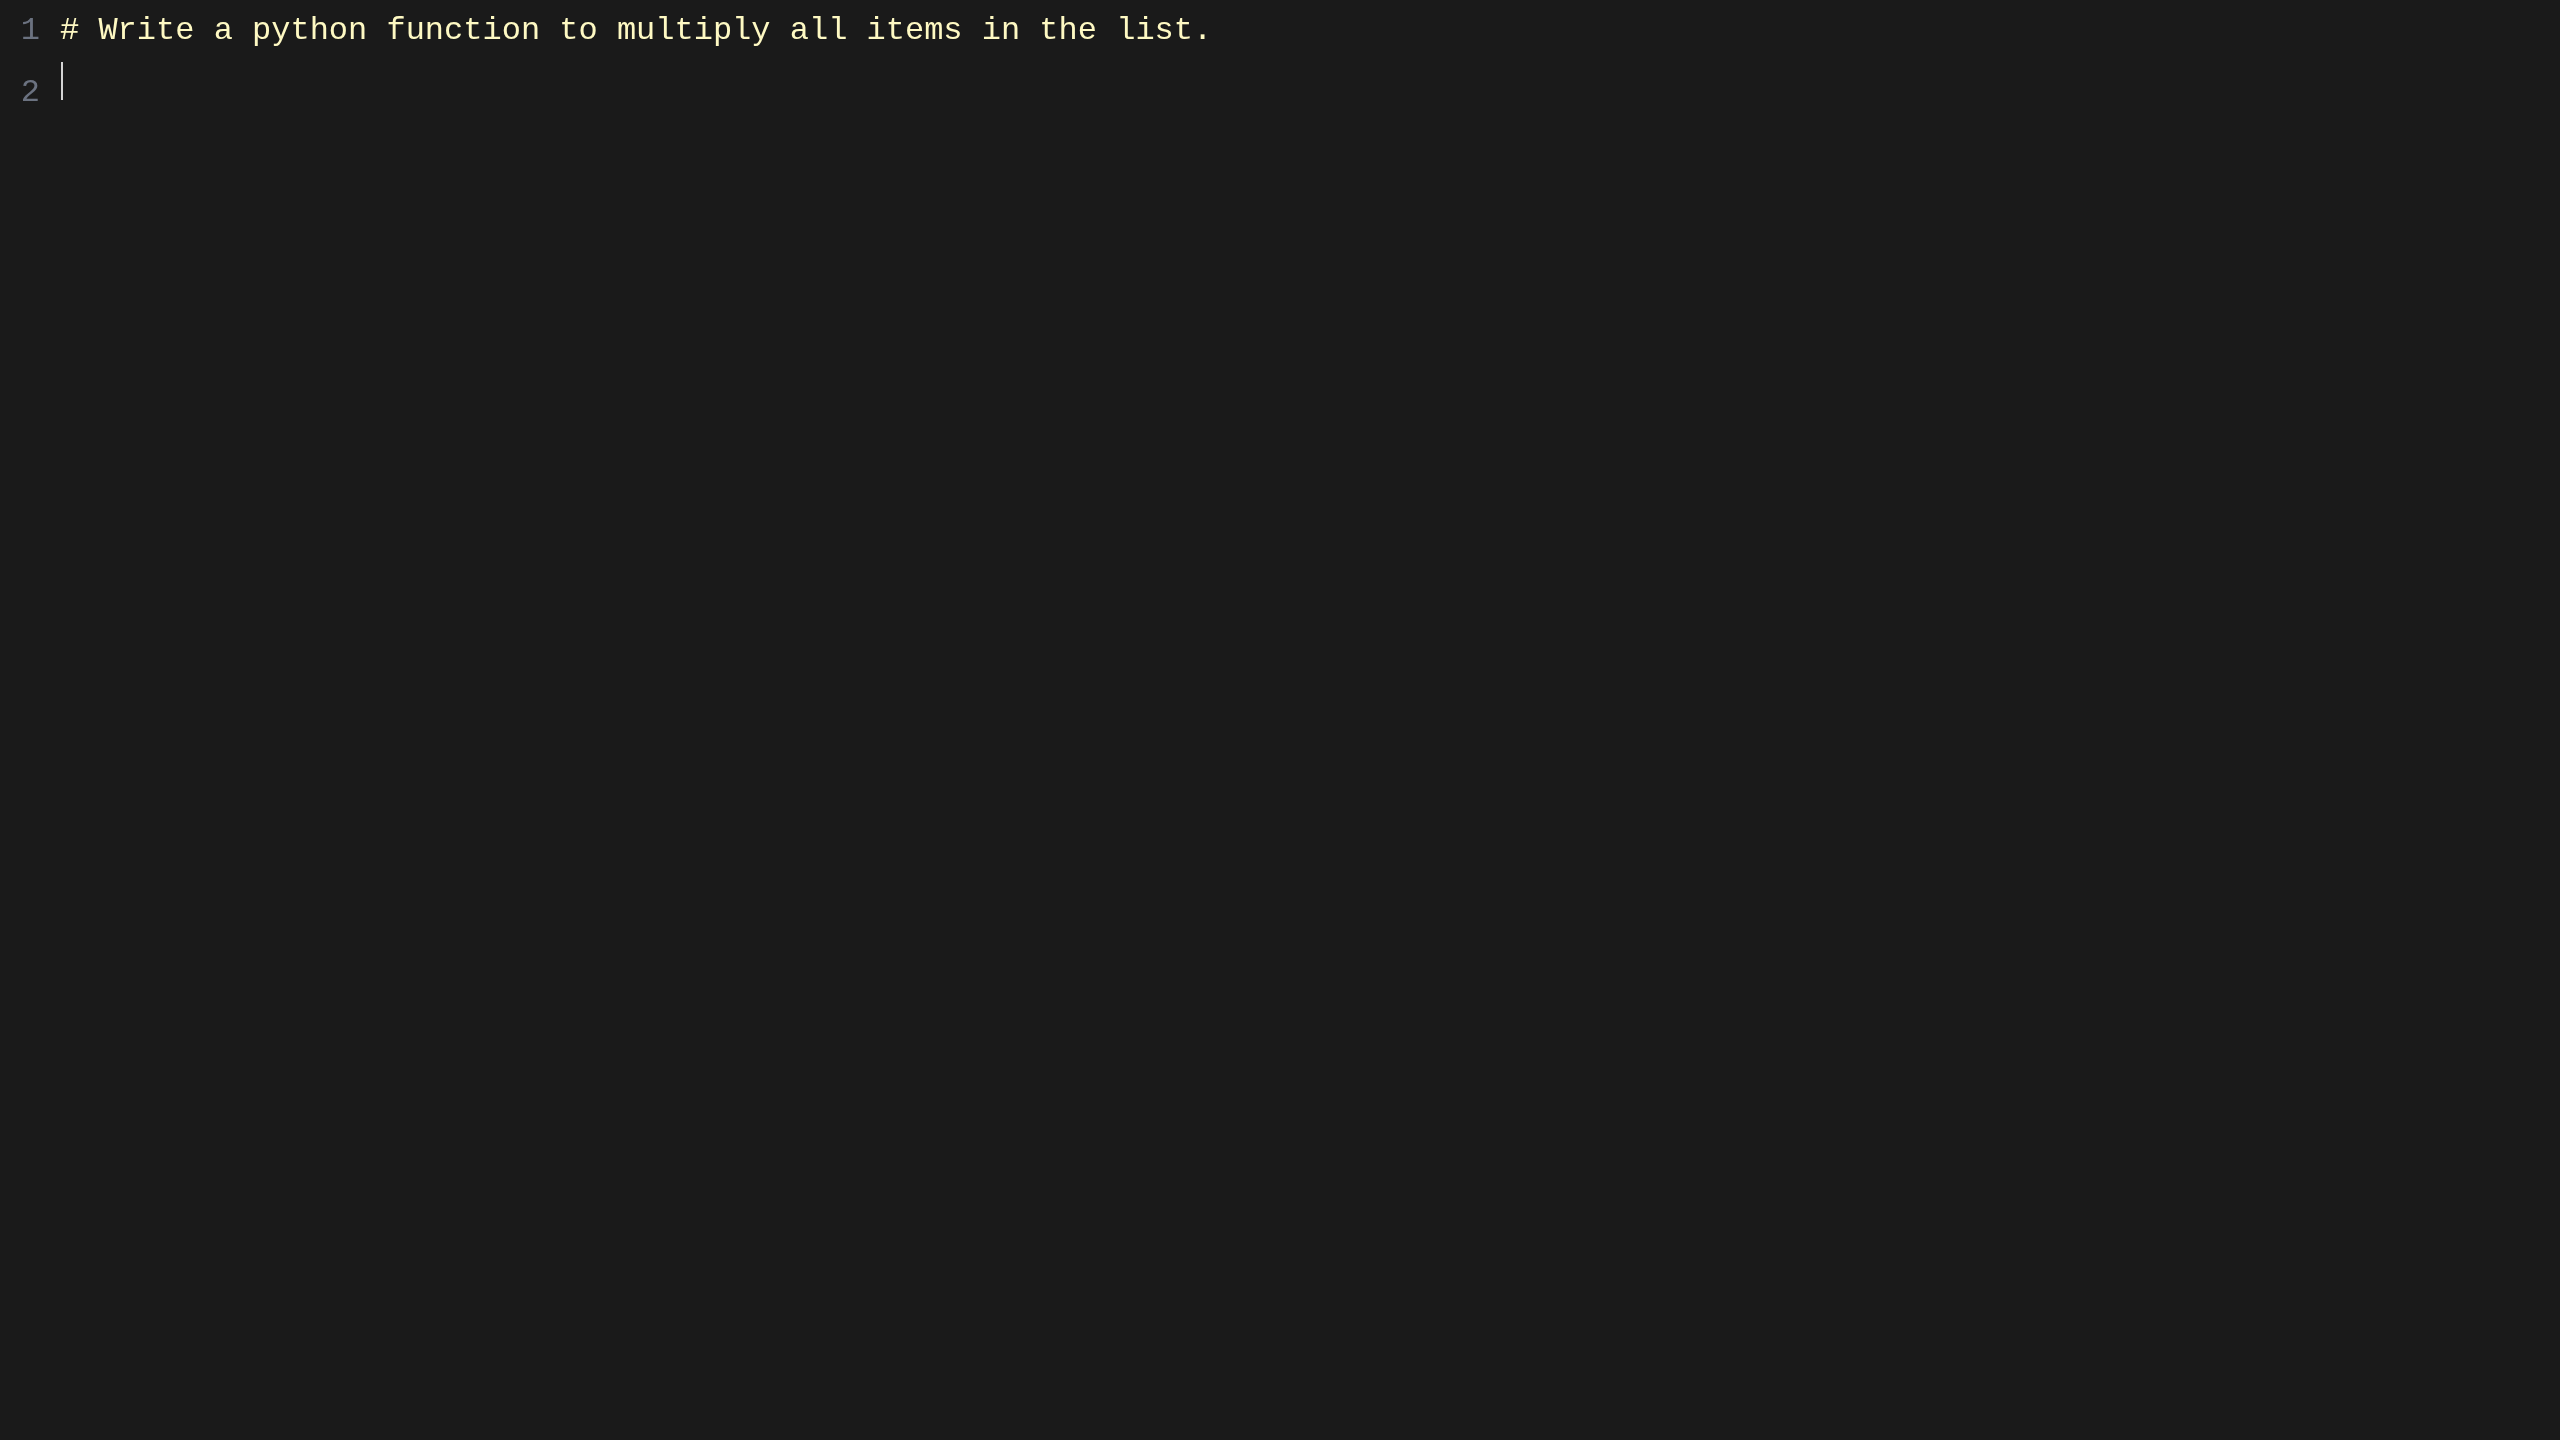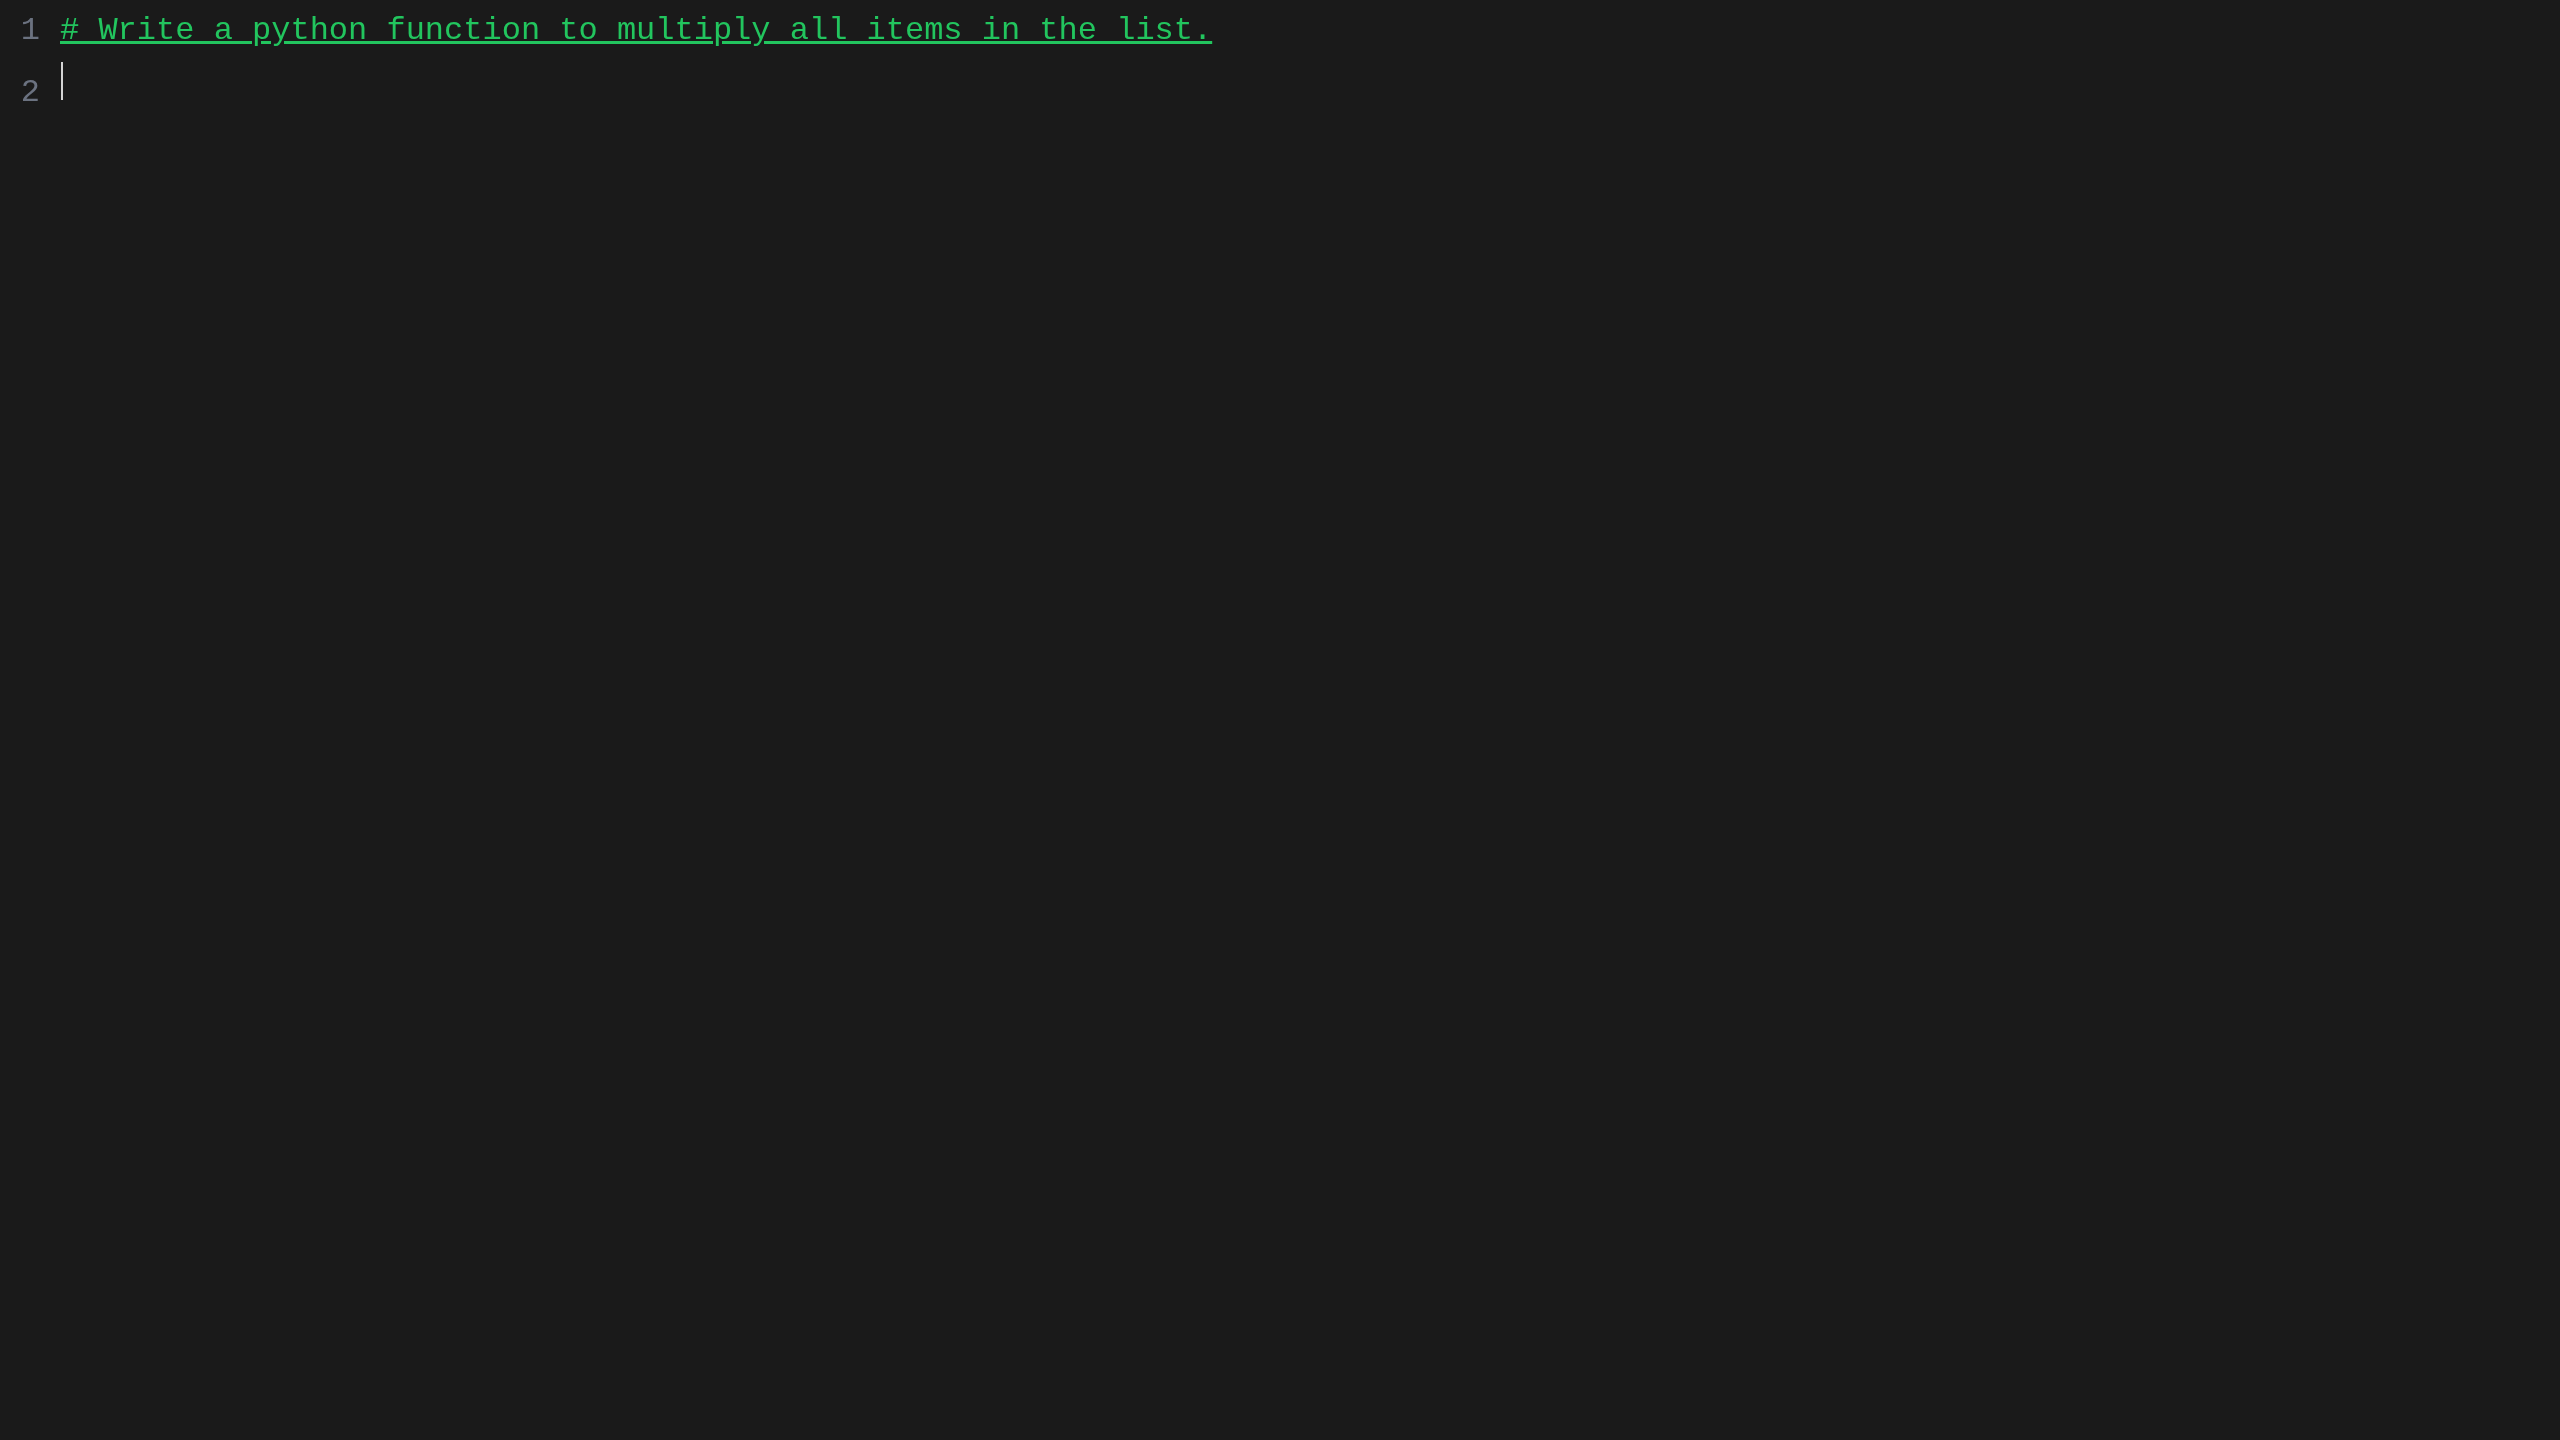--- a/index.html
+++ b/index.html
@@ -55,22 +55,21 @@
     .line-content {
       font-size: 32px;
       line-height: 62px;
       font-family: 'Courier New', Courier, monospace;
       white-space: pre;
       display: flex;
       align-items: center;
     }
 
     .comment-text {
-      color: #22c55e;
-      text-decoration: underline;
+      color: #fef9c3;
     }
 
     .cursor-line {
       display: flex;
       align-items: center;
     }
 
     .cursor {
       display: inline-block;
       width: 2px;

